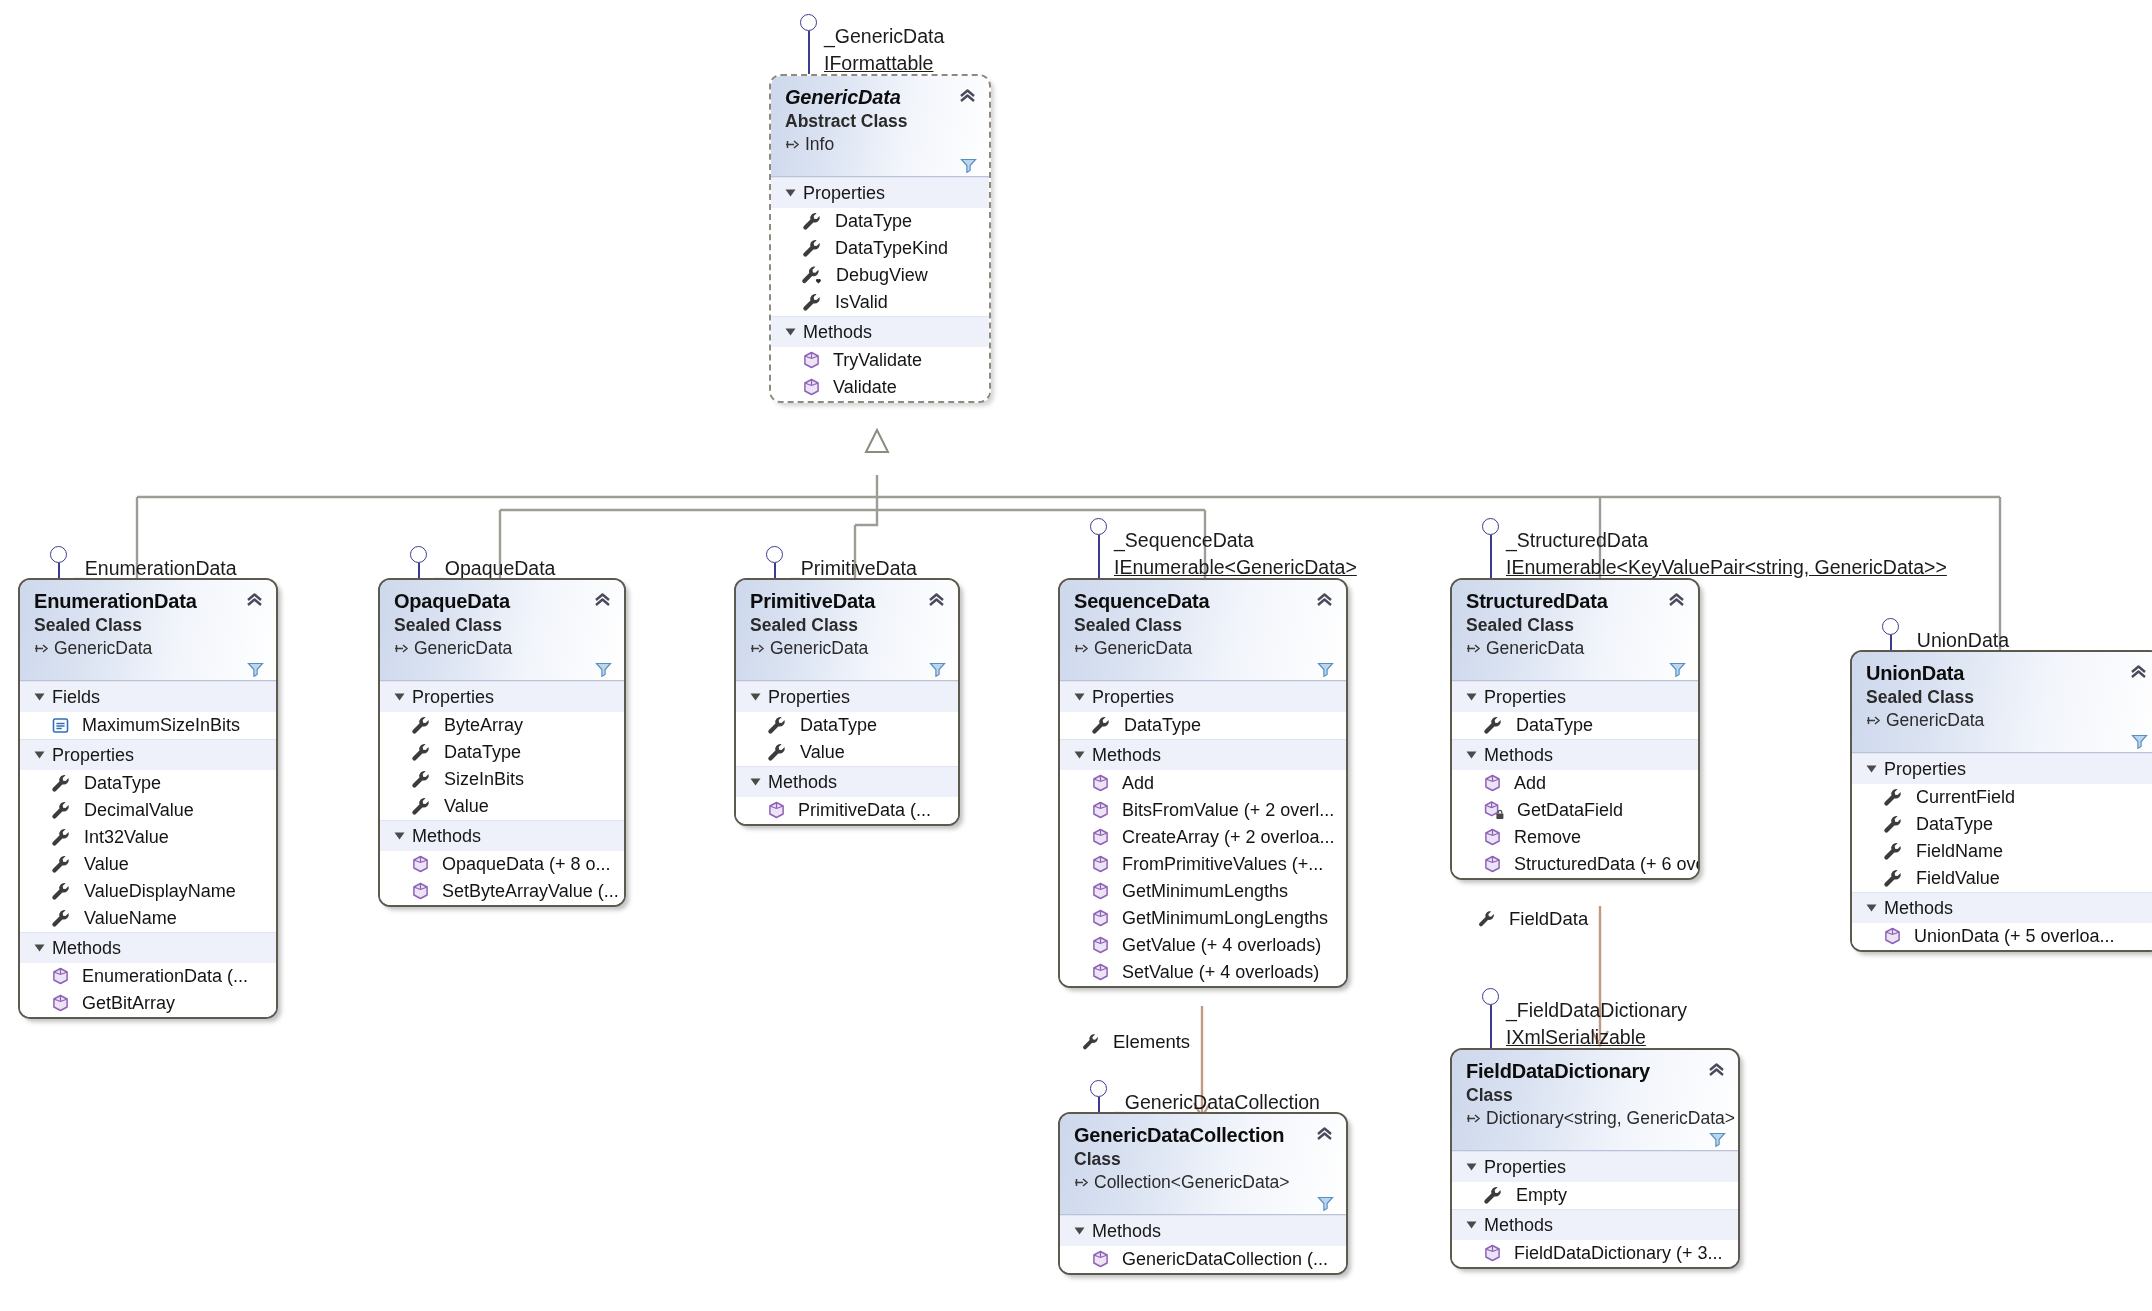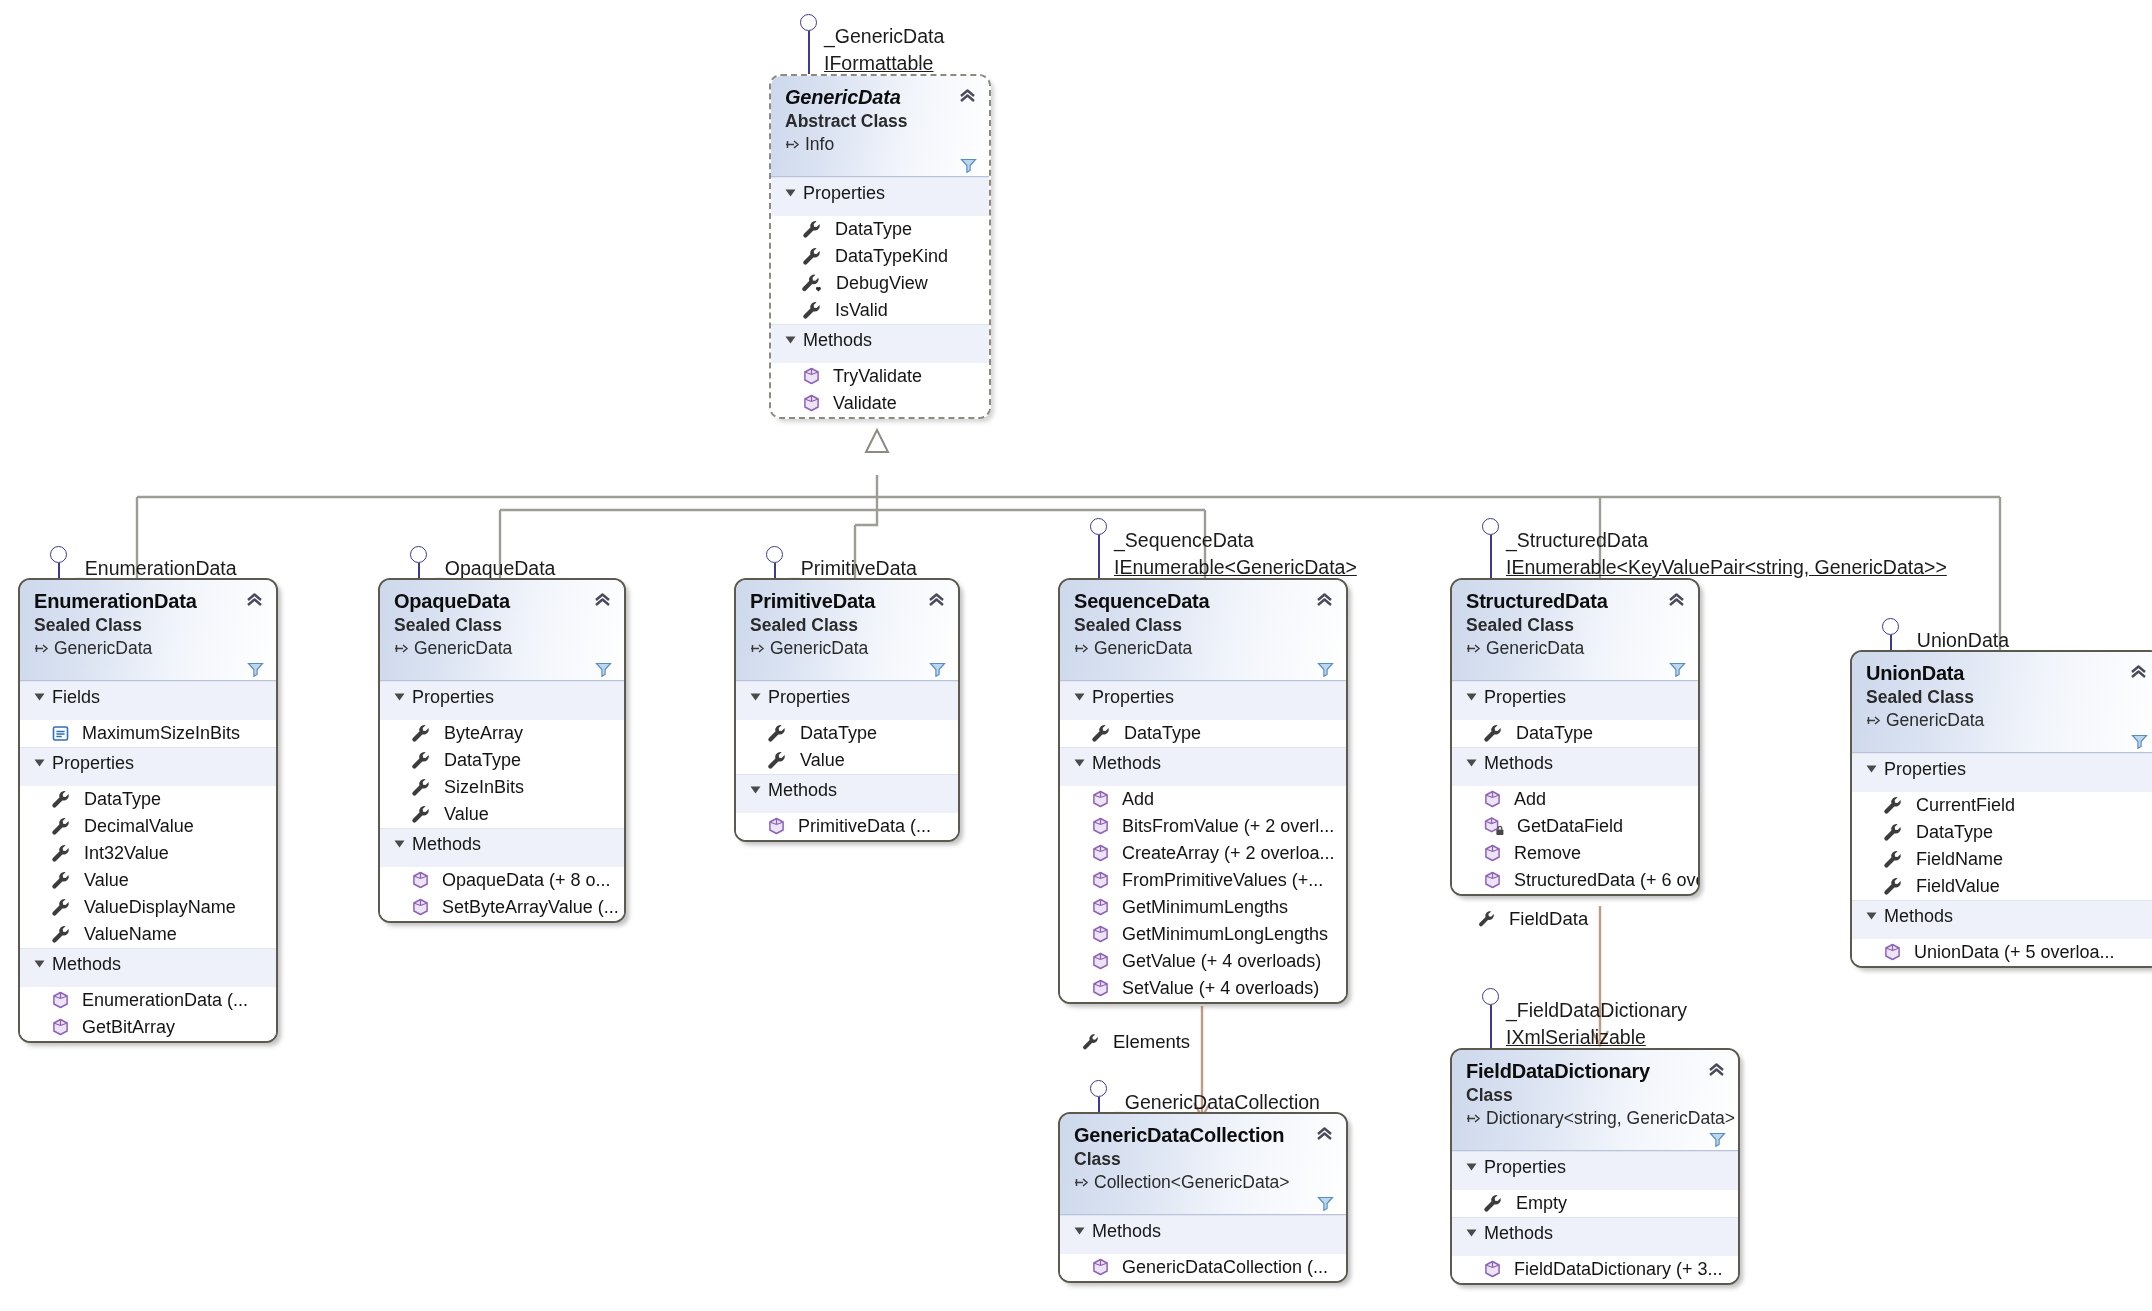--- a/index.html
+++ b/index.html
@@ -41,21 +41,21 @@
   .cls .cname{font-size:20px;font-weight:bold;color:#0d0d0d;letter-spacing:-0.2px;line-height:24px;}
   .cls.abstract .cname{font-style:italic;}
   .cls .ckind{font-size:17.5px;color:#2b2b2b;line-height:23px;margin-top:1px;font-weight:bold;}
   .cls .cbase{font-size:17.5px;color:#2b2b2b;line-height:23px;display:flex;align-items:center;gap:5px;white-space:nowrap;}
   .cls .hdr .chev{position:absolute;right:12px;top:11px;}
   .cls .hdr .filt{position:absolute;right:12px;bottom:3px;}
 
   .cls .body{background:#fff;}
   .sec{
     display:flex;align-items:center;gap:9px;
-    padding:3px 0 11px 16px;background:#eef1f9;border-top:1px solid #dfe4f0;
+    padding:3px 0 3px 16px;background:#eef1f9;border-top:1px solid #dfe4f0;
     font-size:18px;color:#171717;line-height:24px;
   }
   .sec .tri{
     width:0;height:0;border-left:7px solid #4a4a4a;
     border-top:5px solid transparent;border-bottom:5px solid transparent;
     transform:rotate(90deg);flex:0 0 auto;
   }
   .row{
     display:flex;align-items:center;gap:12px;
     padding:1px 0 1px 31px;font-size:18px;color:#141414;line-height:25px;

